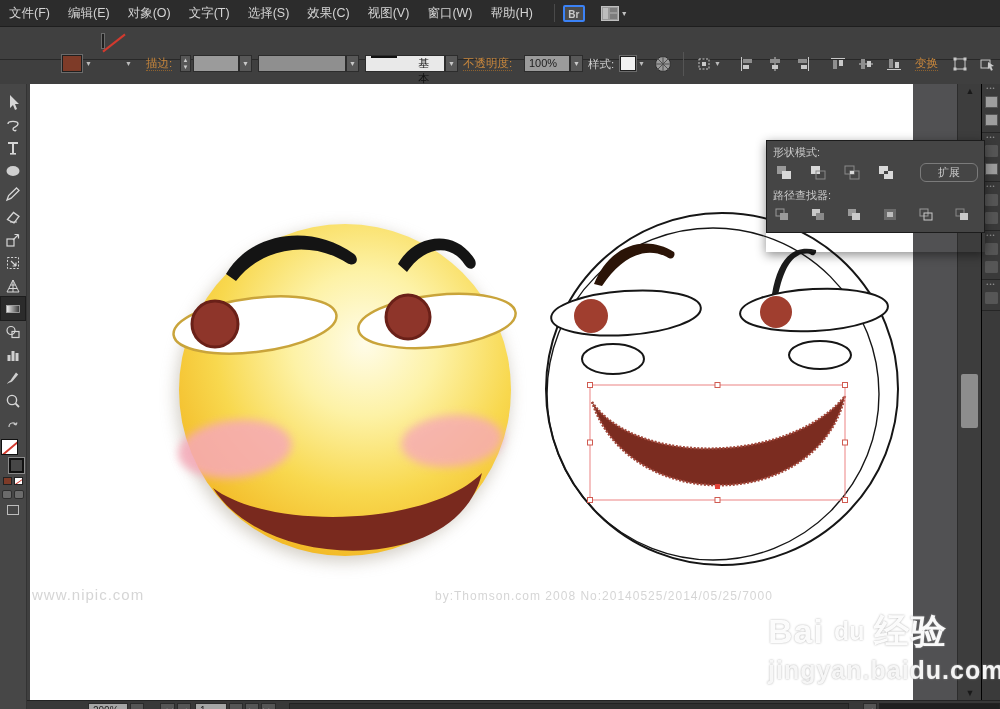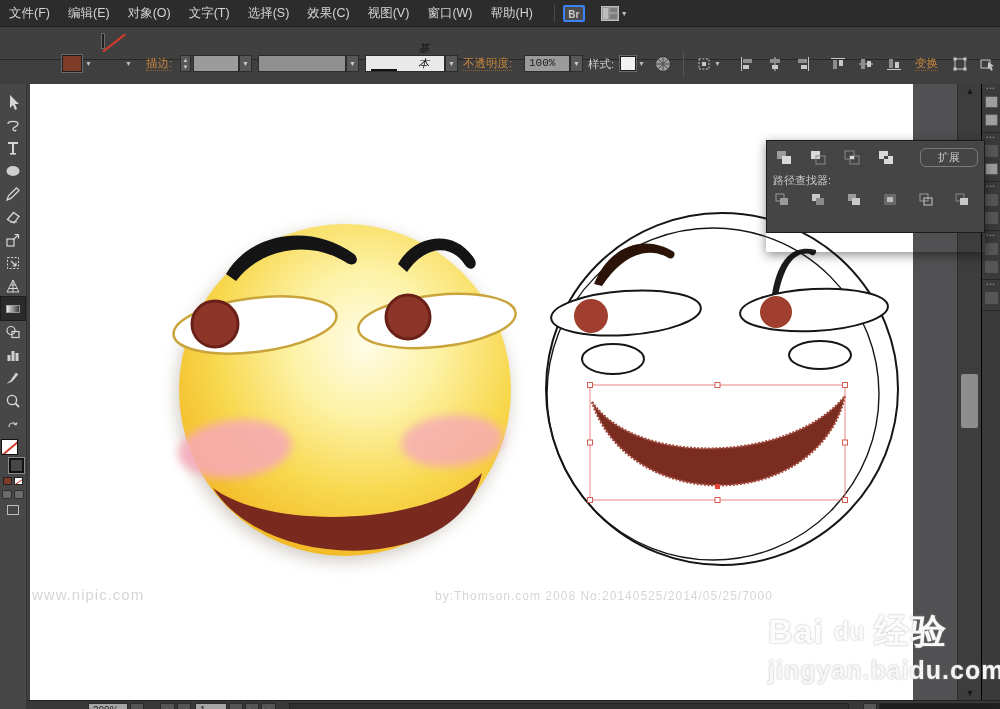--- a/index.html
+++ b/index.html
@@ -27,25 +27,25 @@
   .controlbar > * { position:absolute;margin-top:20px; }
   .swatch { width:20px; height:17px; border:1px solid #1f1f1f; outline:1px solid #6b6b6b; }
   .swatch.none { background:#fff; position:relative; overflow:hidden; }
   .swatch.none:before { content:""; position:absolute; left:-3px; top:7px; width:28px; height:2px;
     background:#d23a2e; transform:rotate(-38deg); }
   .mini-dd { width:11px; height:9px; font-size:7px; color:#bbb; }
   .o-label { color:#c9873c; border-bottom:1px dotted #8f6330; line-height:13px; }
   .stepper { width:11px; height:17px; background:#575757; border:1px solid #2c2c2c; display:flex;
     flex-direction:column; align-items:center; justify-content:space-between; font-size:6px; color:#ccc; padding:1px 0; }
   .field { height:17px; background:#9b9b9b; border:1px solid #2c2c2c; color:#1d1d1d; font-size:11px;
-    line-height:15px; padding:0 4px;font-family:Liberation Mono, monospace; }
+    line-height:15px; padding:0 4px; }
   .dd-btn { width:13px; height:17px; background:#585858; border:1px solid #2c2c2c; color:#c9c9c9;
     font-size:7px; text-align:center; line-height:16px; }
   .stroke-style { width:80px; height:17px; background:#e9e9e9; border:1px solid #2c2c2c;
-    display:flex; align-items:flex-end; gap:21px; padding:0 5px; color:#111; font-size:11px;font-style:italic; }
+    display:flex; align-items:flex-start; gap:21px; padding:0 5px; color:#111; font-size:11px; }
   .line-glyph { width:28px; border-top:2px solid #111; }
   .cbar-sep { width:1px; height:24px; background:#2b2b2b; border-right:1px solid #555; }
   .icon-18 { width:20px; height:19px; display:flex; align-items:center; justify-content:center; }
   .icon-18 svg { display:block; }
 
   
   .tabbar { position:absolute; left:0; top:60px; width:1000px; height:24px; background:#252525; }
   .doc-tab { position:absolute; left:30px; top:0; width:515px; height:24px; background:#3c3c3c;
     border-right:1px solid #181818; color:#c6c6c6; font-size:11px; display:flex; align-items:center;
     padding:0 8px; gap:10px; white-space:nowrap; overflow:hidden; }
@@ -460,20 +460,21 @@
         <span class="dock-ico dark"></span>
       </div>
     <div class="dock-group">
         <span class="dock-dots">•••</span>
         <span class="dock-ico dark"></span>
       </div>
   </div>
 
   <div class="pf-panel">
     <div class="pf-body">
+      <div>形状模式:</div>
       <div class="pf-row">
         <span class="pf-ico">
           <svg width="16" height="15">
               <rect x="1" y="1" width="9" height="8" fill="#9a9a9a"></rect>
               <rect x="6" y="6" width="9" height="8" fill="#d9d9d9"></rect>
             </svg>
           </span>
         <span class="pf-ico">
           <svg width="16" height="15">
               <rect x="1" y="1" width="9" height="8" fill="#d9d9d9"></rect>

